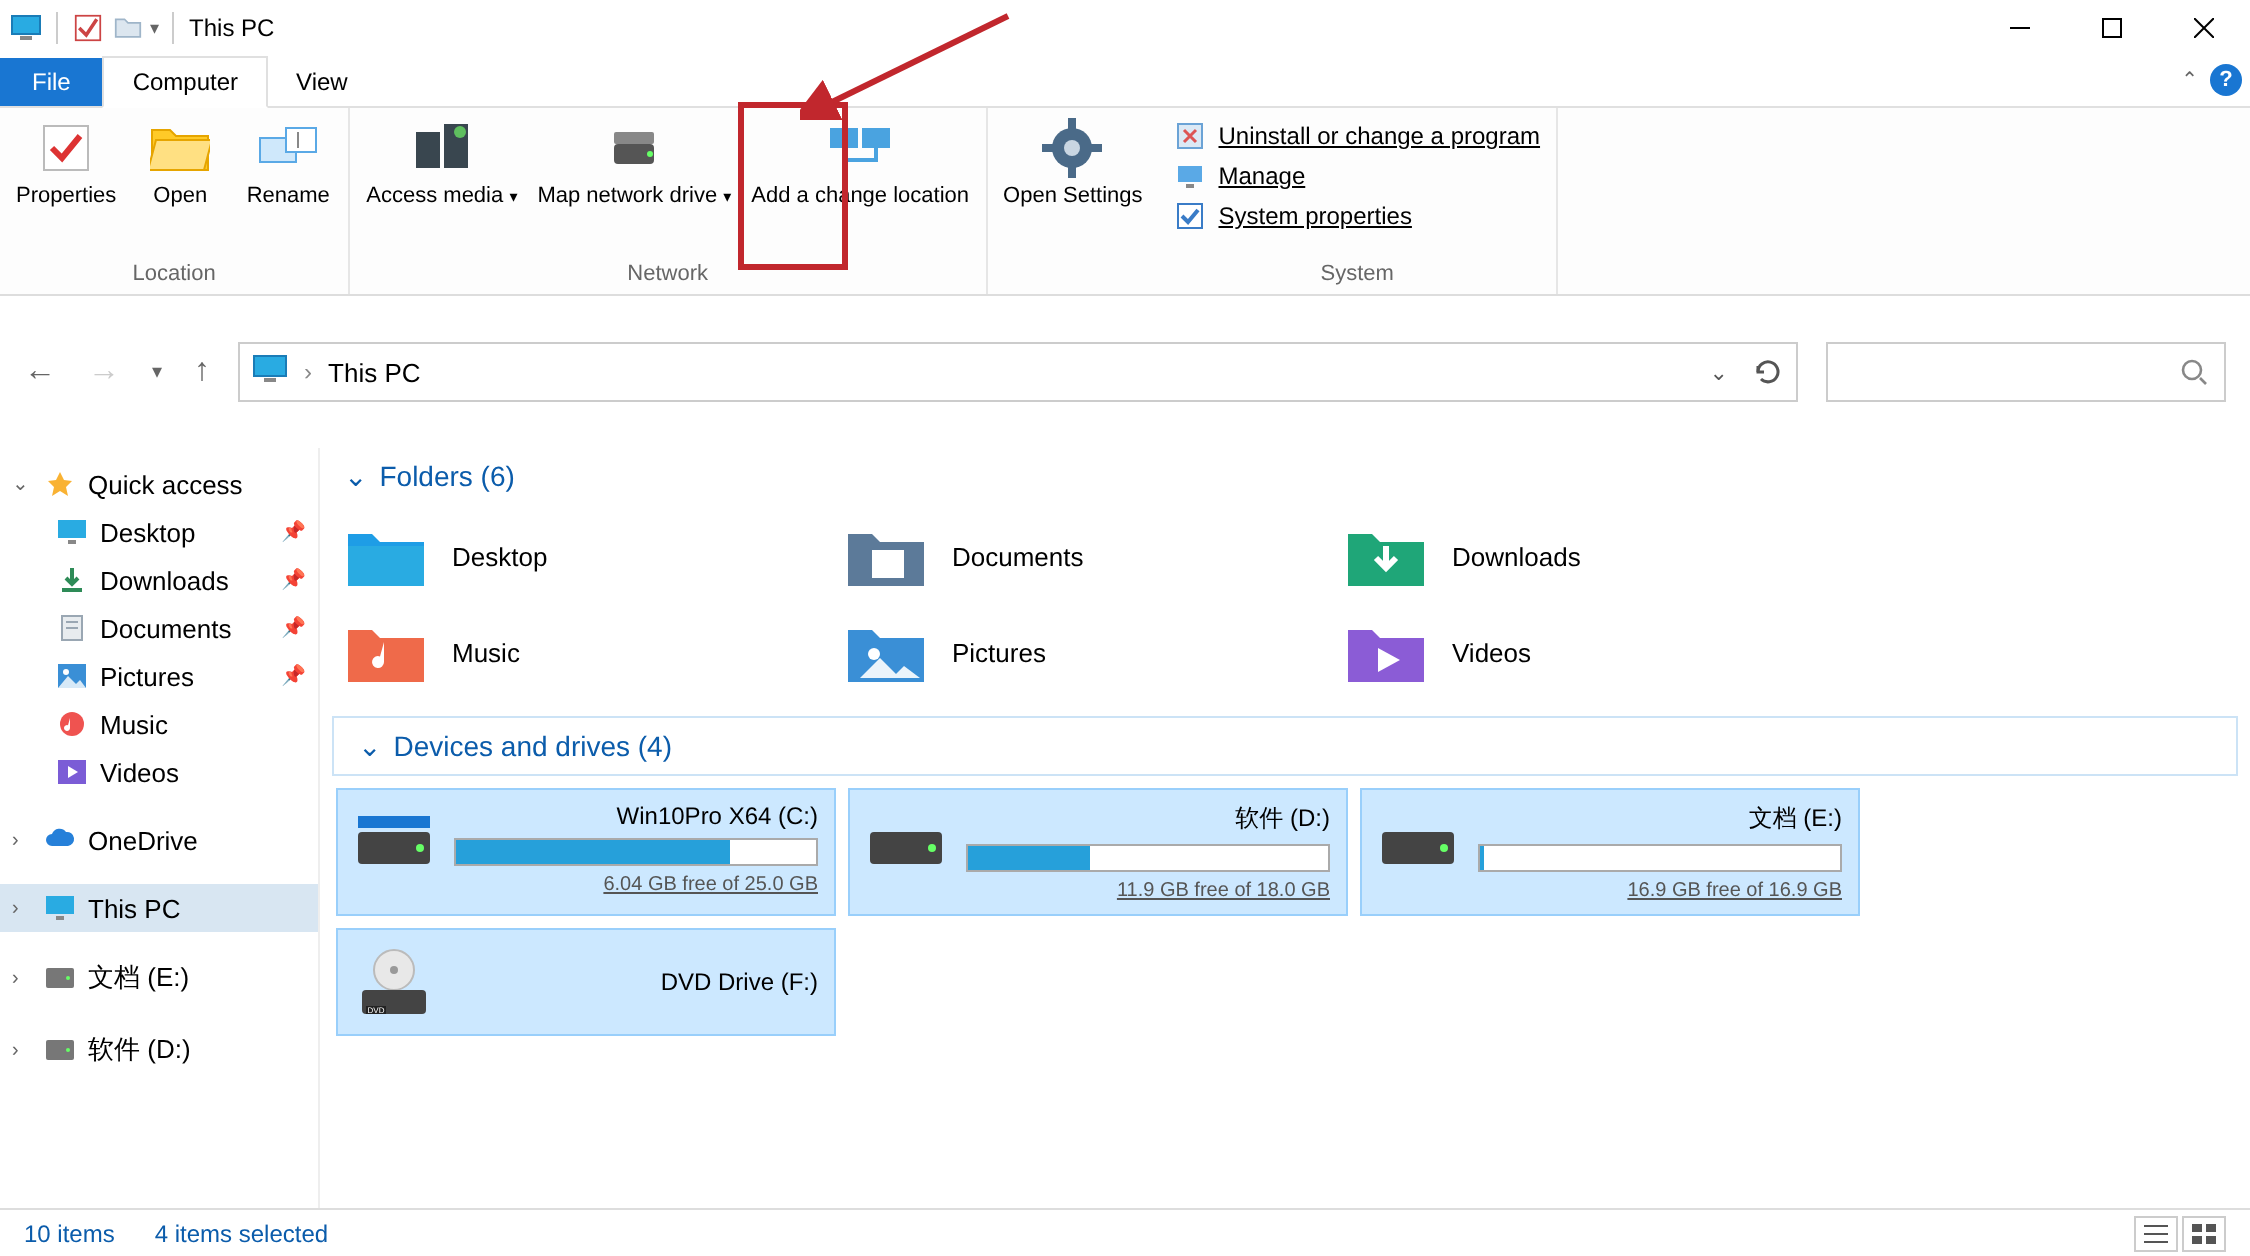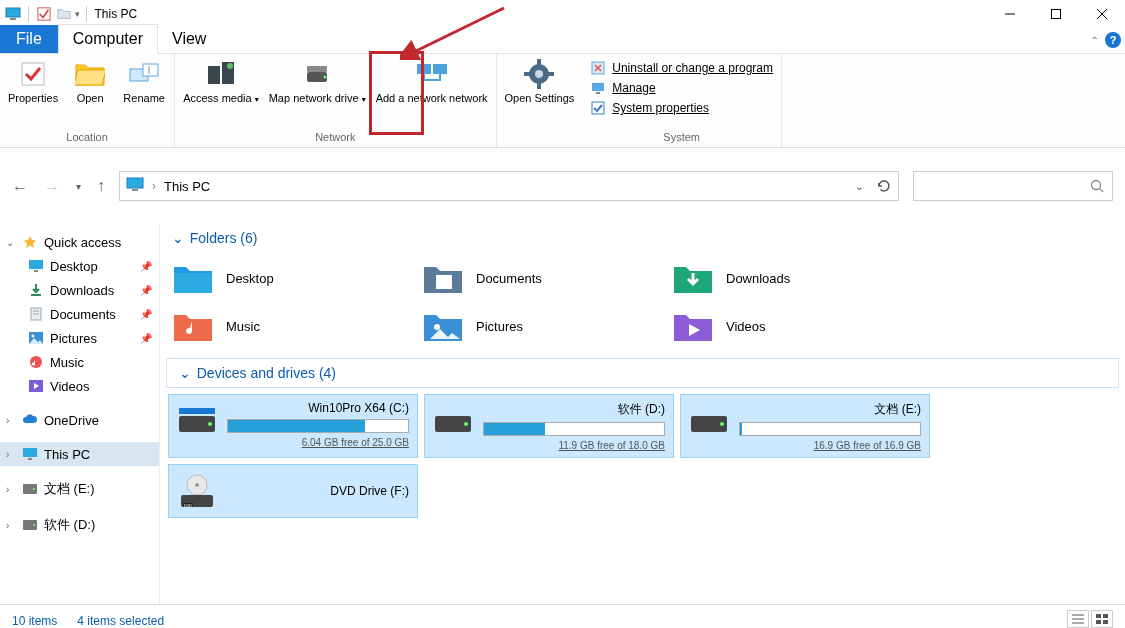--- a/index.html
+++ b/index.html
@@ -10,21 +10,21 @@
   .titlebar .qat { display:flex; align-items:center; gap:2px; padding-left:4px; }
   .titlebar .qat .icon { width:18px; height:18px; display:flex; align-items:center; justify-content:center; }
   .titlebar .divider { width:1px; height:16px; background:#ccc; margin:0 4px; }
   .titlebar .title { margin-left:4px; font-size:12px; }
   .titlebar .winbtns { margin-left:auto; display:flex; }
   .titlebar .winbtn { width:46px; height:28px; display:flex; align-items:center; justify-content:center; cursor:default; }
   .titlebar .winbtn svg { width:10px; height:10px; }
 
   
   .tabs { height:26px; display:flex; align-items:flex-end; background:#fff; border-bottom:1px solid #e0e0e0; position:relative; }
-  .tabs .tab { padding:5px 14px; font-size:16px; cursor:default; }
+  .tabs .tab { padding:5px 14px; font-size:12px; cursor:default; }
   .tabs .tab.file { background:#1976d2; color:#fff; padding:5px 16px; }
   .tabs .tab.active { background:#fff; border:1px solid #e0e0e0; border-bottom:1px solid #fff; margin-bottom:-1px; }
   .tabs .help { position:absolute; right:4px; top:4px; display:flex; align-items:center; gap:6px; }
   .tabs .help .caret { font-size:10px; color:#666; }
   .tabs .help .q { width:16px; height:16px; border-radius:50%; background:#1976d2; color:#fff; display:flex; align-items:center; justify-content:center; font-size:11px; font-weight:bold; }
 
   
   .ribbon { height:94px; background:#fdfdfd; display:flex; border-bottom:1px solid #ddd; position:relative; }
   .ribbon-group { border-right:1px solid #e6e6e6; display:flex; flex-direction:column; justify-content:space-between; padding:4px 8px 2px; }
   .ribbon-group .items { display:flex; gap:10px; align-items:flex-start; }
@@ -74,21 +74,21 @@
   .drives-grid { display:flex; flex-wrap:wrap; gap:6px; padding:6px 8px; }
   .drive-tile { width:250px; background:#cce8ff; border:1px solid #99cffb; padding:6px 8px; display:flex; gap:10px; cursor:default; }
   .drive-tile .dicon { width:40px; height:40px; display:flex; align-items:center; justify-content:center; }
   .drive-tile .dinfo { flex:1; display:flex; flex-direction:column; gap:4px;text-align:right; }
   .drive-tile .dname { font-size:12px; }
   .drive-tile .bar { width:100%; height:14px; background:#fff; border:1px solid #aaa; position:relative; }
   .drive-tile .bar .fill { position:absolute; left:0; top:0; bottom:0; background:#26a0da; }
   .drive-tile .dfree { font-size:10px; color:#555;text-decoration:underline; }
 
   
-  .statusbar { position:absolute; bottom:0; left:0; right:0; height:24px; border-top:1px solid #ddd; display:flex; align-items:flex-end; padding:0 12px; font-size:12px; color:#0b5cab; gap:20px; }
+  .statusbar { position:absolute; bottom:0; left:0; right:0; height:24px; border-top:1px solid #ddd; display:flex; align-items:center; padding:0 12px; font-size:12px; color:#0b5cab; gap:20px; }
   .statusbar .viewbtns { margin-left:auto; display:flex; gap:2px; }
   .statusbar .viewbtn { width:22px; height:18px; border:1px solid #ccc; display:flex; align-items:center; justify-content:center; cursor:default; }
 
   
   svg { display:block; }
 </style>
 </head>
 <body>
 
 <div class="titlebar">
@@ -204,21 +204,21 @@
         <span class="rlabel"><span>Map network drive</span> <span class="drop">▾</span></span>
       </div>
       <div class="ribbon-btn">
         <span class="ricon">
             <svg width="32" height="24" viewBox="0 0 32 24">
               <rect x="1" y="2" width="14" height="10" fill="#4aa3e0"></rect>
               <rect x="17" y="2" width="14" height="10" fill="#4aa3e0"></rect>
               <path d="M8 12 v6 h16 v-6" stroke="#4aa3e0" stroke-width="2" fill="none"></path>
             </svg>
           </span>
-        <span class="rlabel">Add a network network</span>
+        <span class="rlabel">Add a change location</span>
       </div>
     </div>
     <div class="label">Network</div>
   </div>
 
   <div class="ribbon-group" style="border-right:none">
     <div class="items">
       <div class="ribbon-btn">
         <span class="ricon">
           <svg width="30" height="30" viewBox="0 0 30 30">

